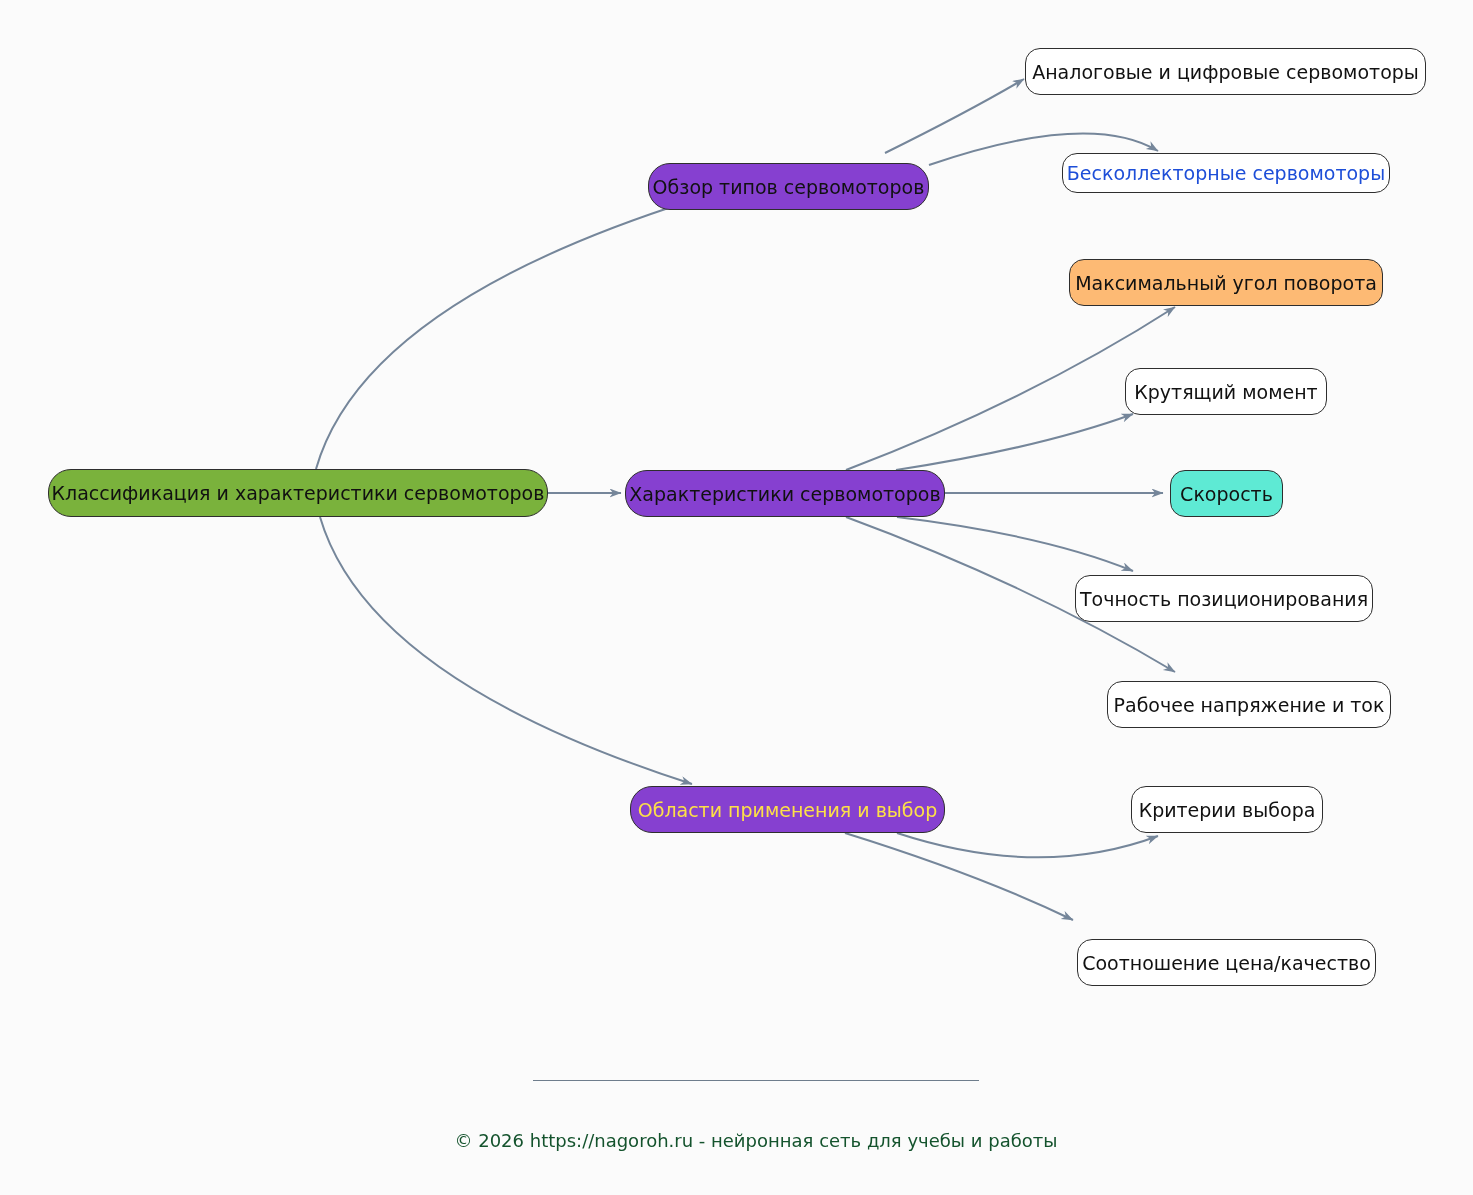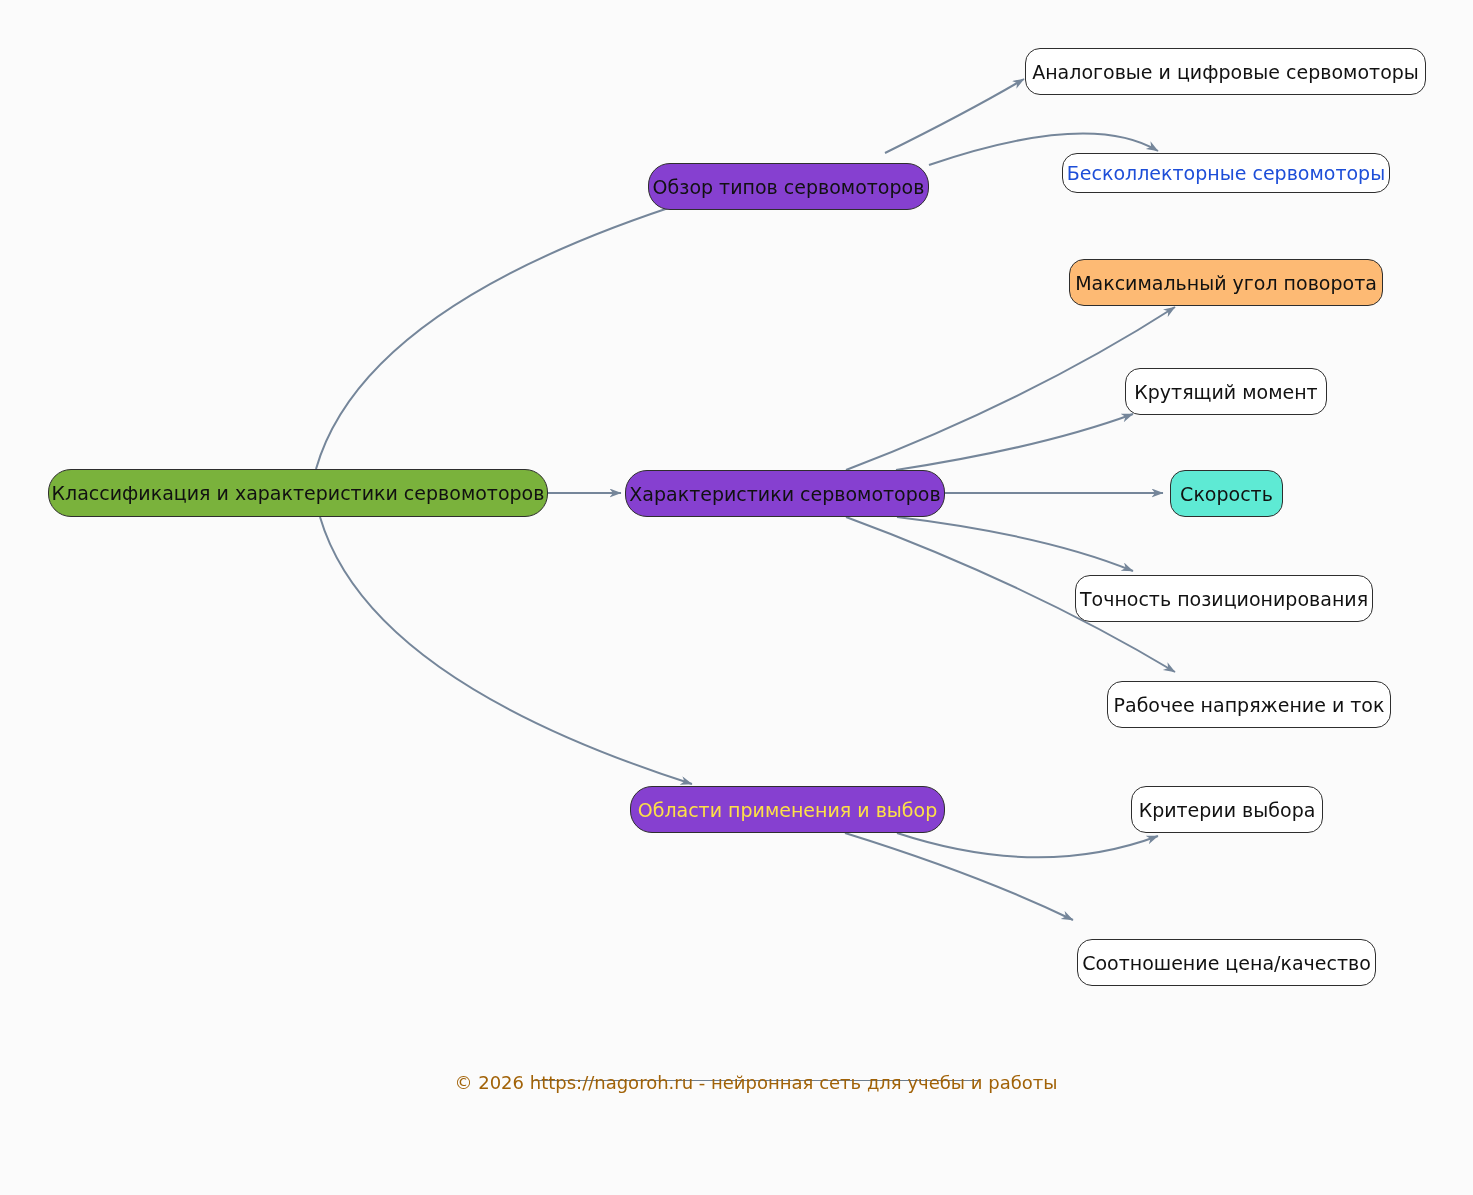--- a/index.html
+++ b/index.html
@@ -54,25 +54,25 @@
     position: absolute;
     left: 533px;
     top: 1080px;
     width: 446px;
     height: 0;
     border-top: 1.6px solid #6e7d8c;
   }
   .footer-copyright {
     position: absolute;
     left: 356px;
-    top: 1072px;
+    top: 1130px;
     width: 800px;
     text-align: center;
     font-size: 18px;
-    color: #a16207;
+    color: #14532d;
   }
 </style>
 </head>
 <body style="background: rgb(251, 251, 251);">
 
 <div class="canvas">
 
   <svg id="edges" viewBox="0 0 1473 1195" xmlns="http://www.w3.org/2000/svg">
     <defs>
       <marker id="arrow" markerUnits="userSpaceOnUse" markerWidth="14" markerHeight="11" refX="11.5" refY="4.5" orient="auto">

